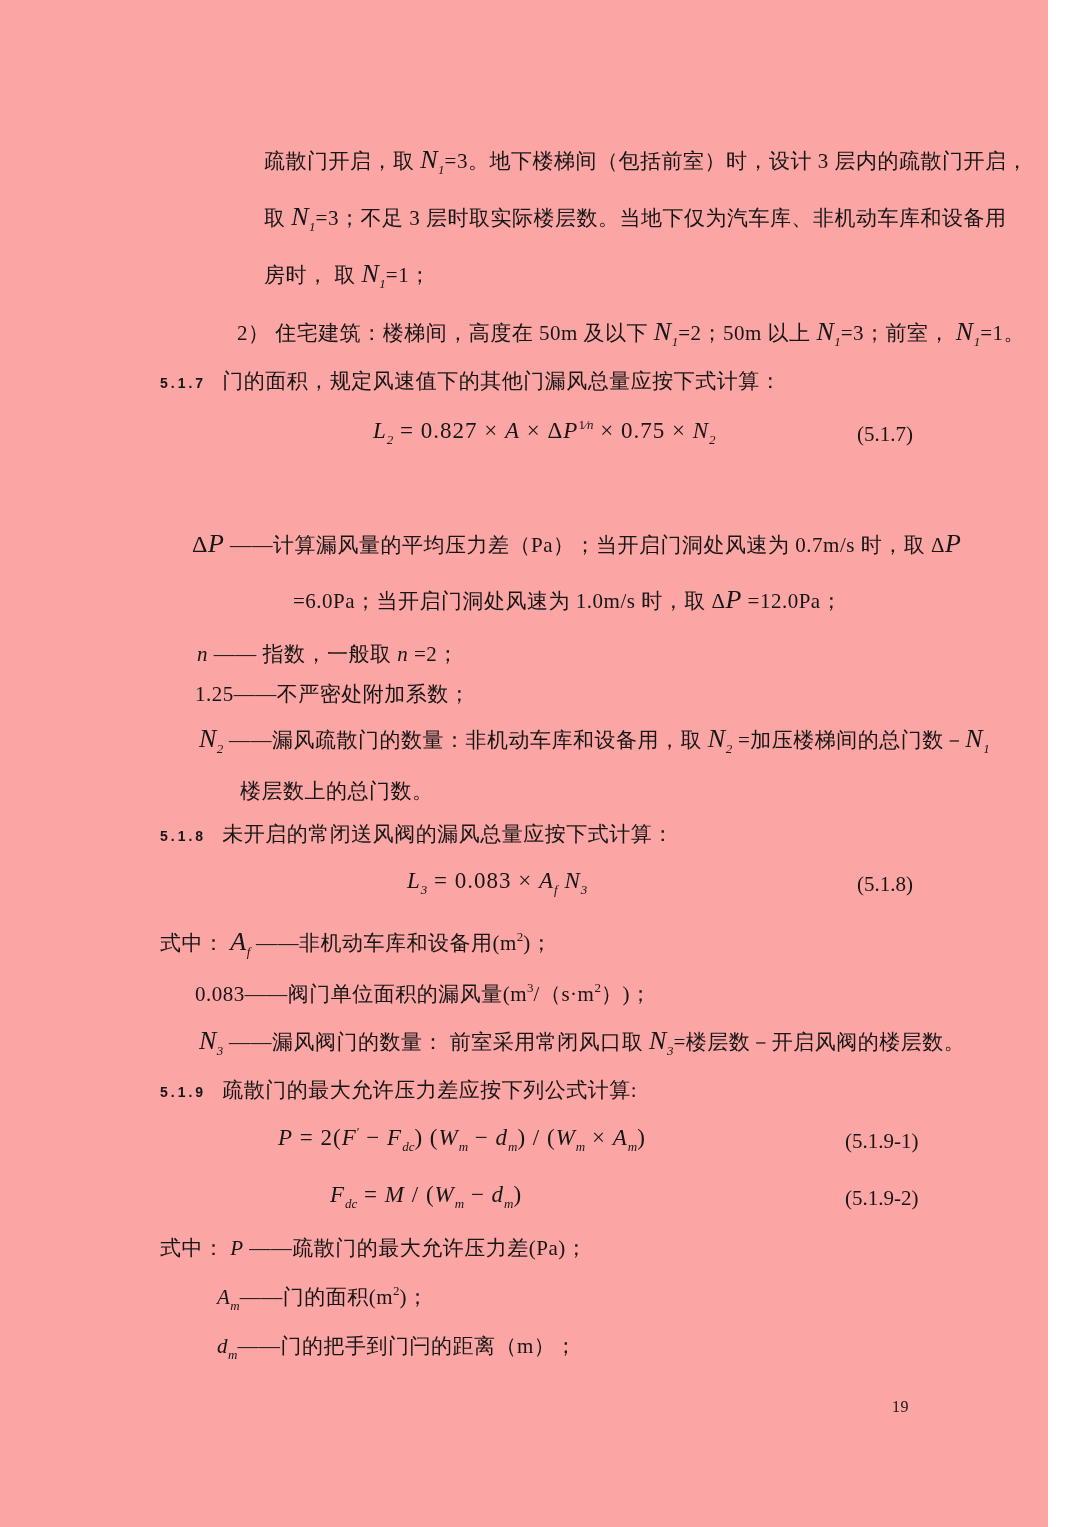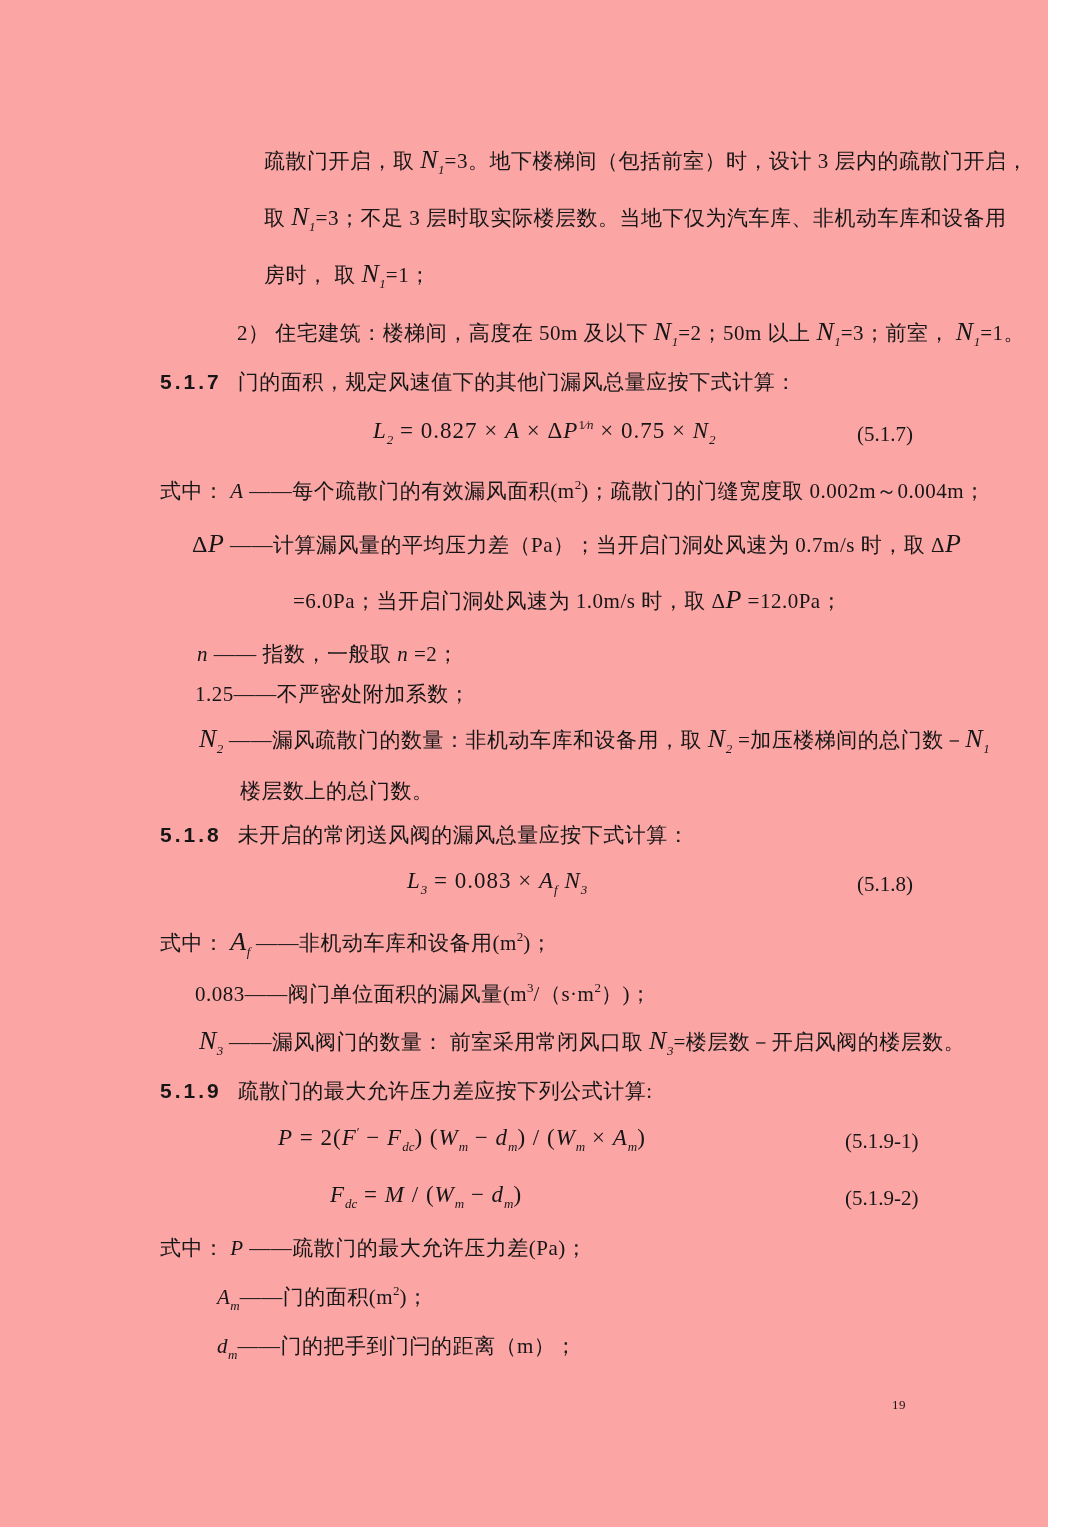--- a/index.html
+++ b/index.html
@@ -16,56 +16,55 @@
     font-size:21px;
     line-height:1.3;
     white-space:nowrap;
     letter-spacing:0.5px;
   }
   .sec .num{
     font-family:"Liberation Sans","DejaVu Sans",sans-serif;
     font-weight:700;
     letter-spacing:3px;
     margin-right:16px;
-    font-size:21px;
+    font-size:14px;
   }
   .eq{
     font-size:23px;
     letter-spacing:1px;
   }
   .eqnum{
     font-size:21px;
     letter-spacing:0;
     font-family:Liberation Serif, serif;
   }
   .var{font-style:italic;font-family:"Liberation Serif","DejaVu Serif",serif;}
   .bigvar{font-style:italic;font-size:26px;font-family:"Liberation Serif","DejaVu Serif",serif;}
   .bigup{font-size:24px;}
   .msub{font-size:13px;font-style:italic;vertical-align:-6px;letter-spacing:0;}
   .msup{font-size:13px;vertical-align:9px;letter-spacing:0;}
   .msup.var{font-style:italic;}
-  .pageno{font-size:13px;}
+  .pageno{font-size:16px;}
 </style>
 </head>
 <body>
 
 <div class="page">
 
   <div class="ln" style="top:143px;left:264px"><span>疏散门开启，取 </span><span class="bigvar">N</span><span class="msub">1</span><span>=3。地下楼梯间（包括前室）时，设计 3 层内的疏散门开启，</span></div>
   <div class="ln" style="top:200px;left:264px"><span>取 </span><span class="bigvar">N</span><span class="msub">1</span><span>=3；不足 3 层时取实际楼层数。当地下仅为汽车库、非机动车库和设备用</span></div>
   <div class="ln" style="top:257px;left:264px"><span>房时， 取 </span><span class="bigvar">N</span><span class="msub">1</span><span>=1；</span></div>
   <div class="ln" style="top:315px;left:237px"><span>2）  住宅建筑：楼梯间，高度在 50m 及以下 </span><span class="bigvar">N</span><span class="msub">1</span><span>=2；50m 以上 </span><span class="bigvar">N</span><span class="msub">1</span><span>=3；前室， </span><span class="bigvar">N</span><span class="msub">1</span><span>=1。</span></div>
 
   <div class="ln sec" style="top:368px;left:160px">
     <span class="num">5.1.7</span><span>门的面积，规定风速值下的其他门漏风总量应按下式计算：</span>
   </div>
   <div class="ln eq" style="top:416px;left:373px"><span class="var">L</span><span class="msub">2</span><span> = 0.827 × </span><span class="var">A</span><span> × Δ</span><span class="var">P</span><span class="msup">1⁄</span><span class="msup var">n</span><span> × 0.75 × </span><span class="var">N</span><span class="msub">2</span></div>
   <div class="ln eqnum" style="top:421px;left:857px">(5.1.7)</div>
 
-  <div class="ln" style="top:477px;left:160px"><span>式中： </span><span class="var">A</span><span> ——每个疏散门的有效漏风面积(m</span><span class="msup">2</span><span>)；疏散门的门缝宽度取 0.002m～0.004m；</span></div>
   <div class="ln" style="top:527px;left:192px"><span class="bigup">Δ</span><span class="bigvar">P</span><span> ——计算漏风量的平均压力差（Pa）；当开启门洞处风速为 0.7m/s 时，取 Δ</span><span class="bigvar">P</span></div>
   <div class="ln" style="top:583px;left:293px"><span>=6.0Pa；当开启门洞处风速为 1.0m/s 时，取 Δ</span><span class="bigvar">P</span><span> =12.0Pa；</span></div>
   <div class="ln" style="top:641px;left:197px"><span class="var">n</span><span>  ——  指数，一般取 </span><span class="var">n</span><span> =2；</span></div>
   <div class="ln" style="top:681px;left:195px"><span>1.25——不严密处附加系数；</span></div>
   <div class="ln" style="top:722px;left:199px"><span class="bigvar">N</span><span class="msub">2</span><span> ——漏风疏散门的数量：非机动车库和设备用，取 </span><span class="bigvar">N</span><span class="msub">2</span><span> =加压楼梯间的总门数－</span><span class="bigvar">N</span><span class="msub">1</span></div>
   <div class="ln" style="top:778px;left:240px"><span>楼层数上的总门数。</span></div>
 
   <div class="ln sec" style="top:821px;left:160px">
     <span class="num">5.1.8</span><span>未开启的常闭送风阀的漏风总量应按下式计算：</span>
   </div>

